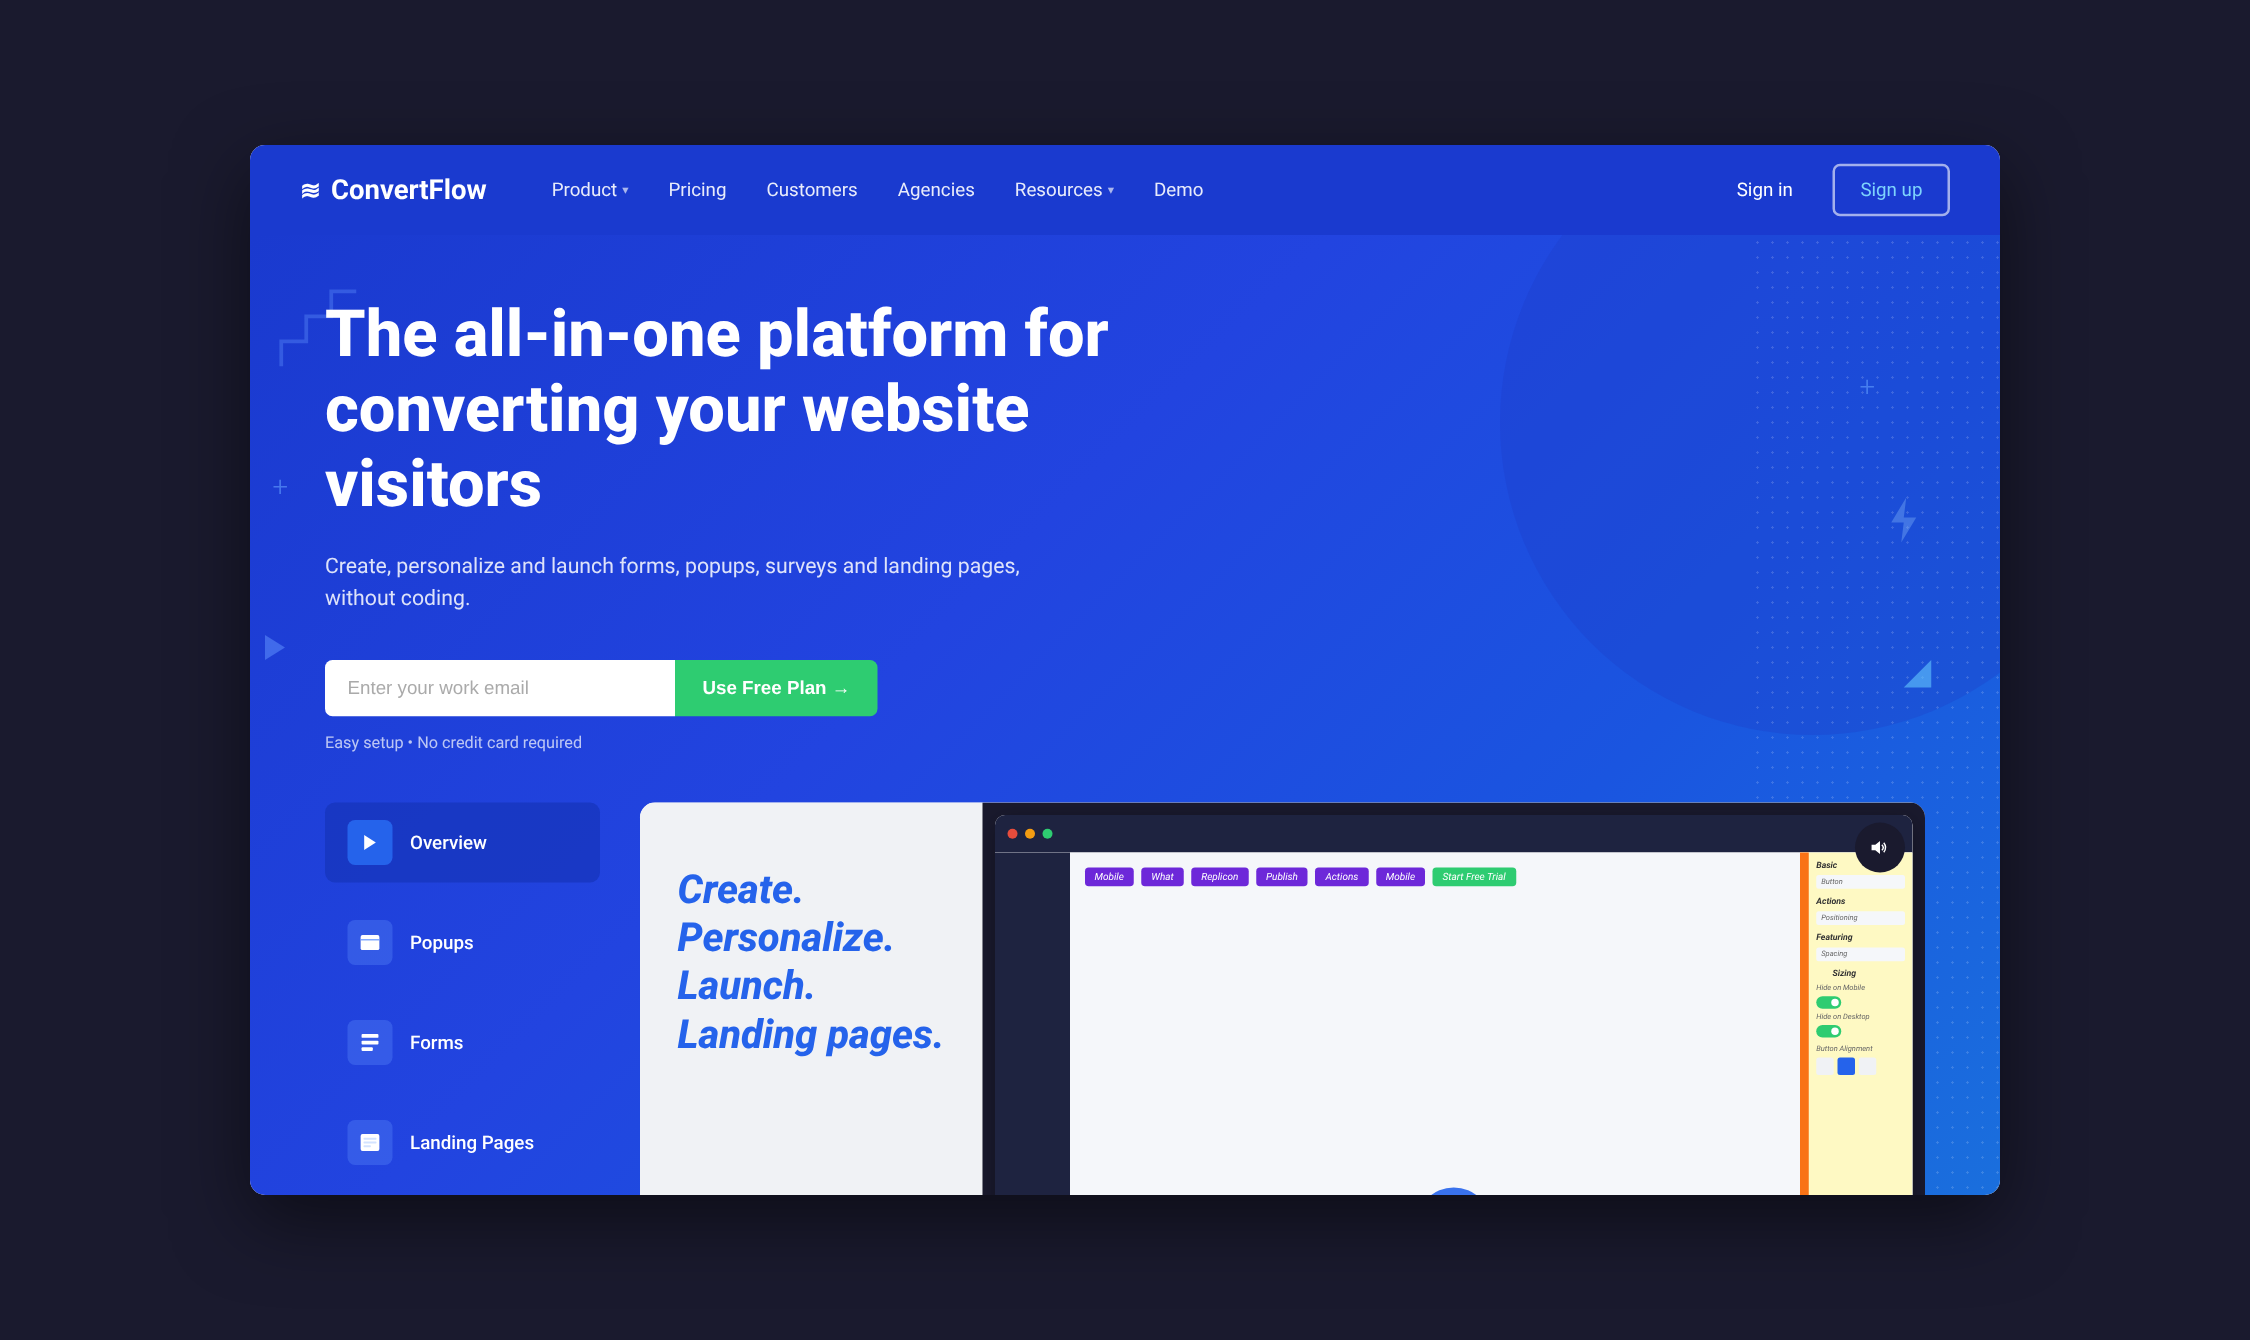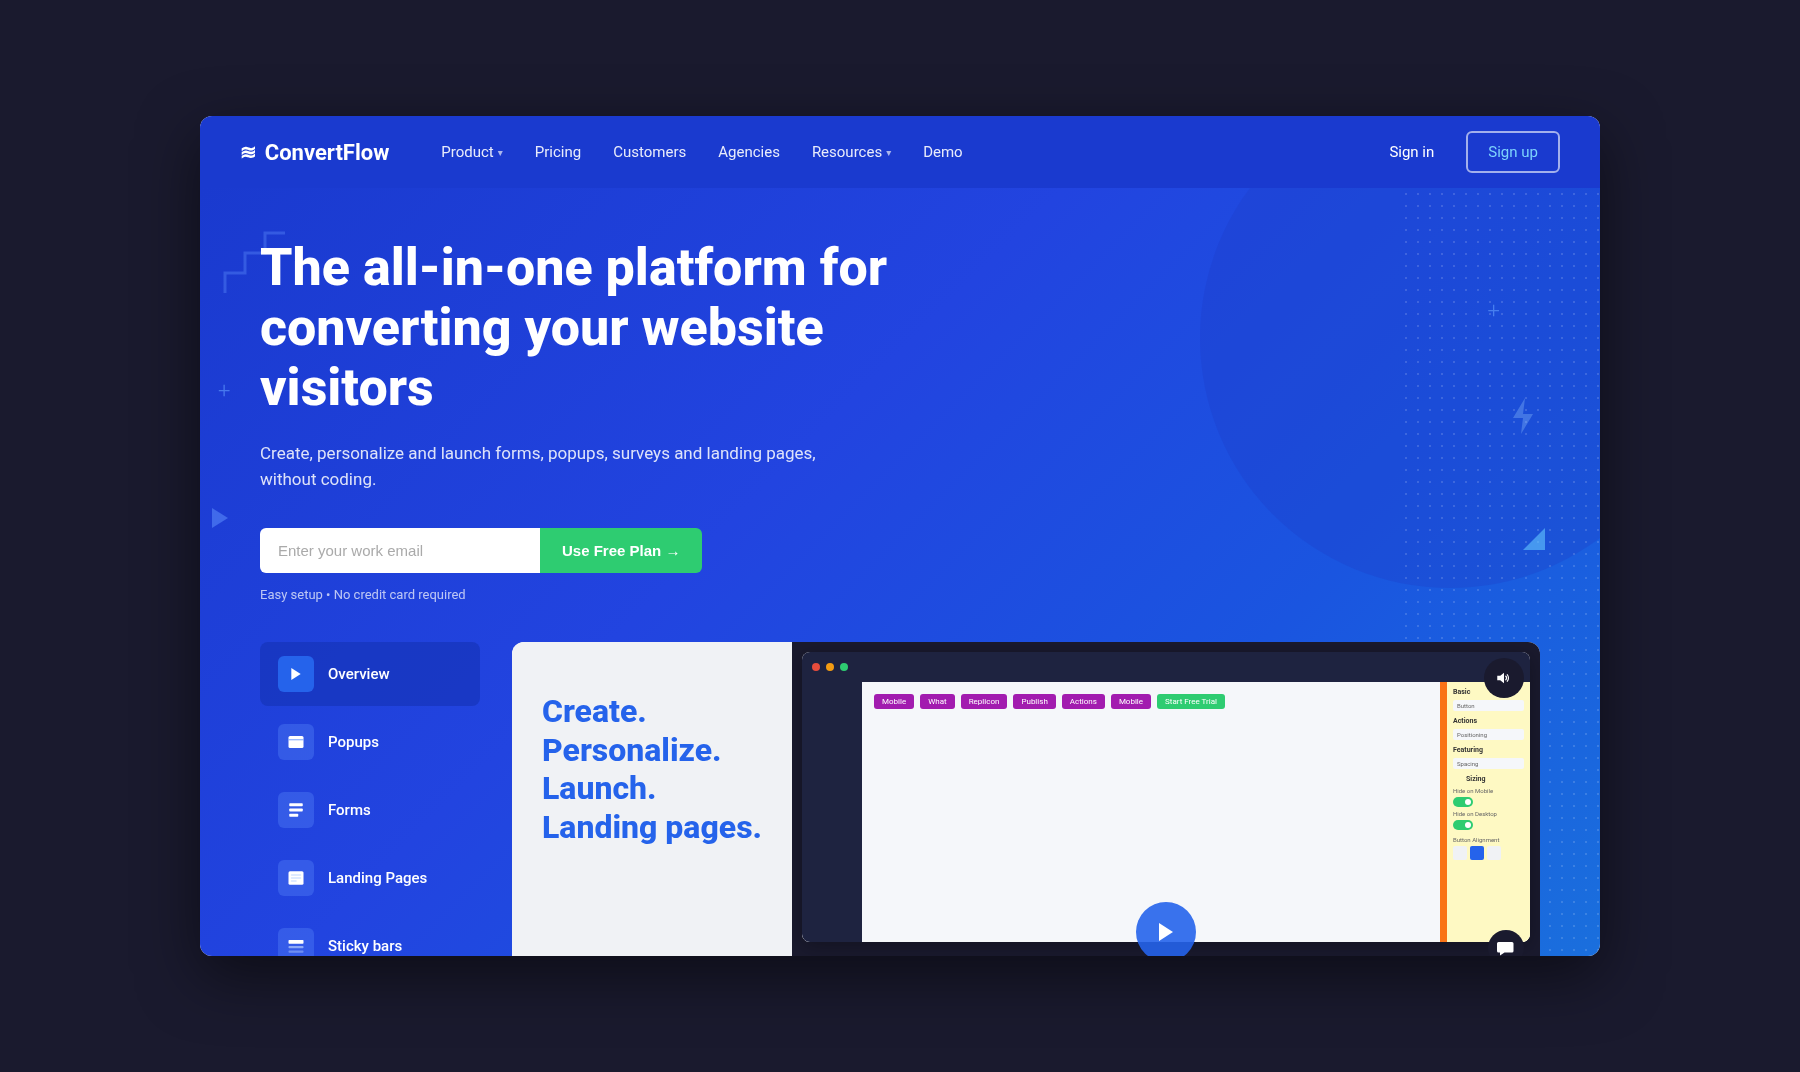--- a/index.html
+++ b/index.html
@@ -165,21 +165,21 @@
       z-index: 2;
       display: flex;
       gap: 32px;
       margin-top: 40px;
       flex: 1;
     }
     
     .feature-tabs {
       display: flex;
       flex-direction: column;
-      gap: 0;
+      gap: 12px;
       width: 220px;
       flex-shrink: 0;
     }
     .feature-tab {
       display: flex;
       align-items: center;
       gap: 14px;
       padding: 14px 18px;
       cursor: pointer;
       border-radius: 8px;
@@ -218,20 +218,21 @@
       justify-content: center;
     }
     
     .video-preview {
       flex: 1;
       background: #f0f2f5;
       border-radius: 12px;
       overflow: hidden;
       position: relative;
       min-height: 320px;
+      font-style: italic;
     }
     .video-content {
       width: 100%;
       height: 100%;
       position: relative;
       display: flex;
     }
     .video-left-text {
       padding: 50px 30px;
       background: #f0f2f5;
@@ -288,21 +289,21 @@
       padding: 12px;
       overflow: hidden;
     }
     .mockup-toolbar {
       display: flex;
       gap: 6px;
       margin-bottom: 8px;
       flex-wrap: wrap;
     }
     .mockup-btn {
-      background: #a21caf;
+      background: #6d28d9;
       color: white;
       font-size: 8px;
       padding: 3px 8px;
       border-radius: 3px;
     }
     .mockup-btn.green { background: #2ecc71; }
     .mockup-canvas {
       background: white;
       border-radius: 4px;
       height: 140px;

